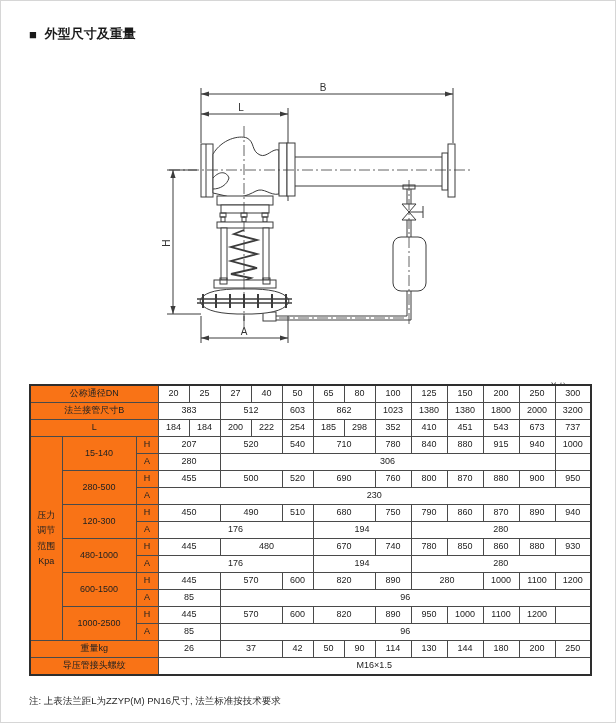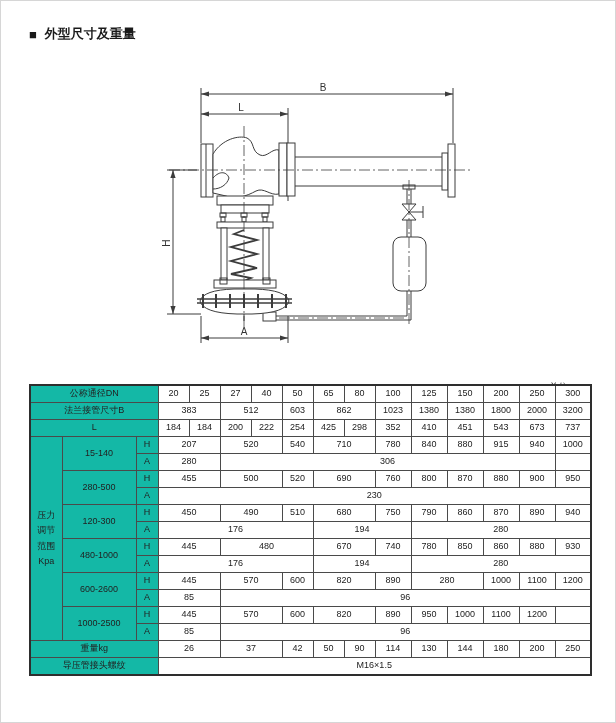--- a/index.html
+++ b/index.html
@@ -17,21 +17,21 @@
     position:absolute;left:28px;top:383px;width:562px;
     border-collapse:collapse;table-layout:fixed;
     font-size:9px;color:#222;
     border:2px solid #2e2e2e;
   }
   table.dims td{
     border:1px solid #4a4a4a;height:16px;line-height:1.05;
     text-align:center;vertical-align:middle;padding:0 1px;
     overflow:hidden;white-space:nowrap;background:#fff;
   }
-  table.dims td.hd{background:#14b8a6;}
+  table.dims td.hd{background:#f97316;}
   table.dims td.vlabel{white-space:pre-line;line-height:1.7;font-size:9px;}
   .note{position:absolute;left:28px;top:694px;font-size:9.5px;color:#2a2a2a;}
   svg text{font-family:"Liberation Sans","DejaVu Sans",sans-serif;}
 </style>
 </head>
 <body>
 
 <div class="page">
 
   <div class="title-row">
@@ -207,21 +207,21 @@
           <td>2000</td>
           <td>3200</td>
         </tr>
         <tr>
           <td colspan="3" class="hd">L</td>
           <td>184</td>
           <td>184</td>
           <td>200</td>
           <td>222</td>
           <td>254</td>
-          <td>425</td>
+          <td>185</td>
           <td>298</td>
           <td>352</td>
           <td>410</td>
           <td>451</td>
           <td>543</td>
           <td>673</td>
           <td>737</td>
         </tr>
         <tr>
           <td rowspan="12" class="hd vlabel">压力
@@ -298,21 +298,21 @@
           <td>880</td>
           <td>930</td>
         </tr>
         <tr>
           <td class="hd">A</td>
           <td colspan="5">176</td>
           <td colspan="3">194</td>
           <td colspan="5">280</td>
         </tr>
         <tr>
-          <td rowspan="2" class="hd">600-2600</td>
+          <td rowspan="2" class="hd">600-1500</td>
           <td class="hd">H</td>
           <td colspan="2">445</td>
           <td colspan="2">570</td>
           <td>600</td>
           <td colspan="2">820</td>
           <td>890</td>
           <td colspan="2">280</td>
           <td>1000</td>
           <td>1100</td>
           <td>1200</td>
@@ -355,13 +355,14 @@
           <td>200</td>
           <td>250</td>
         </tr>
         <tr>
           <td colspan="3" class="hd">导压管接头螺纹</td>
           <td colspan="13">M16×1.5</td>
         </tr>
       </tbody>
   </table>
 
+  <div class="note">注: 上表法兰距L为ZZYP(M) PN16尺寸, 法兰标准按技术要求</div>
 </div>
 
 </body></html>

